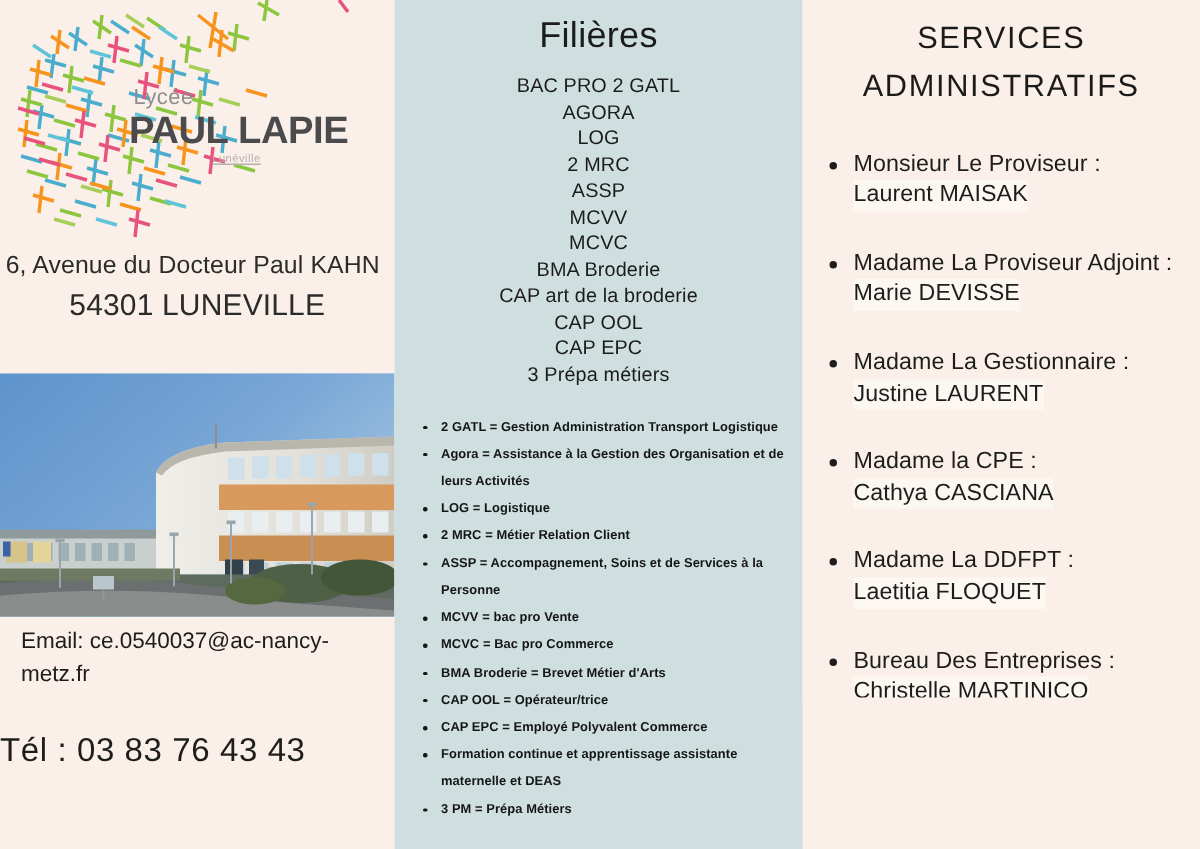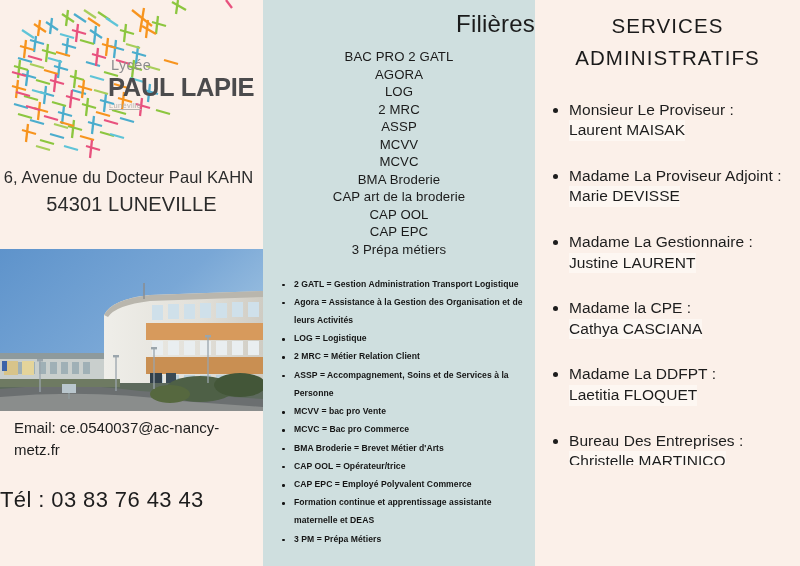--- a/index.html
+++ b/index.html
@@ -25,21 +25,21 @@
     overflow:hidden;
   }
   .logo-block {
     position:relative;
     width:263px; height:160px;
     overflow:hidden;
   }
   .logo-svg { position:absolute; top:0; left:0; }
   .logo-word {
     position:absolute;
-    left:86px; top:58px;
+    left:64px; top:58px;
     line-height:1;
     padding-left:23px;
   }
   .logo-lycee {
     font-size:14.5px;
     color:#8d8d8f;
     letter-spacing:0.4px;
     display:block;
     margin-left:2px;
   }
@@ -50,21 +50,21 @@
     letter-spacing:-0.3px;
     display:block;
     margin-top:2px;
     margin-left:-1px;
   }
   .logo-city {
     font-size:7.5px;
     color:#b5b2ae;
     letter-spacing:0.3px;
     display:block;
-    text-align:left;
+    text-align:center;
     margin-top:2px;
     margin-right:4px;
     text-decoration:underline;
   }
   .address-block {
     position:absolute;
     top:168px; left:0;
     width:263px;
     text-align:center;
     color:#2b2b2b;
@@ -109,21 +109,21 @@
   
   .panel-mid {
     position:relative;
     width:272px; height:566px;
     background:#cfdfdf;
     flex:0 0 272px;
     overflow:hidden;
     padding-top:10px;
   }
   .mid-title {
-    text-align:right;
+    text-align:center;
     font-size:24px;
     color:#1b1b1b;
     letter-spacing:0.2px;
     margin-bottom:10px;
   }
   .filiere-list {
     list-style:none;
     text-align:center;
   }
   .filiere-list li {

